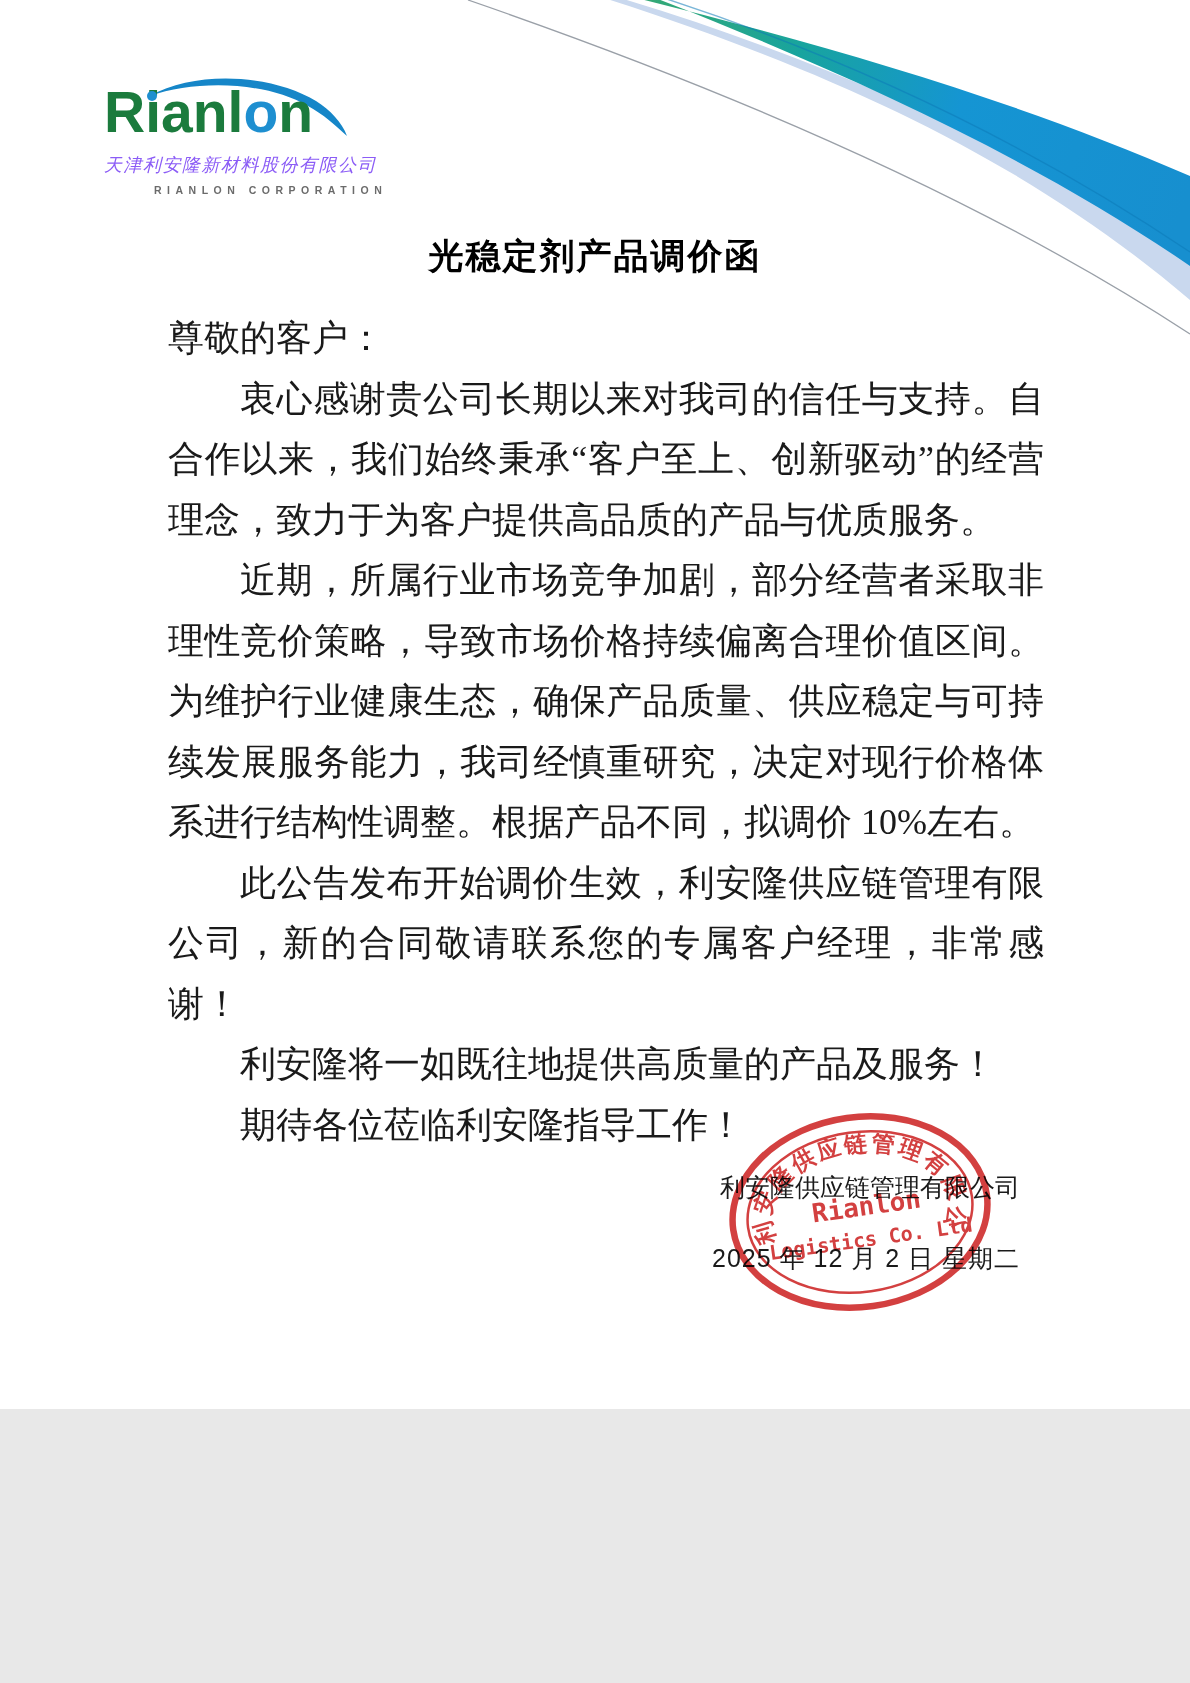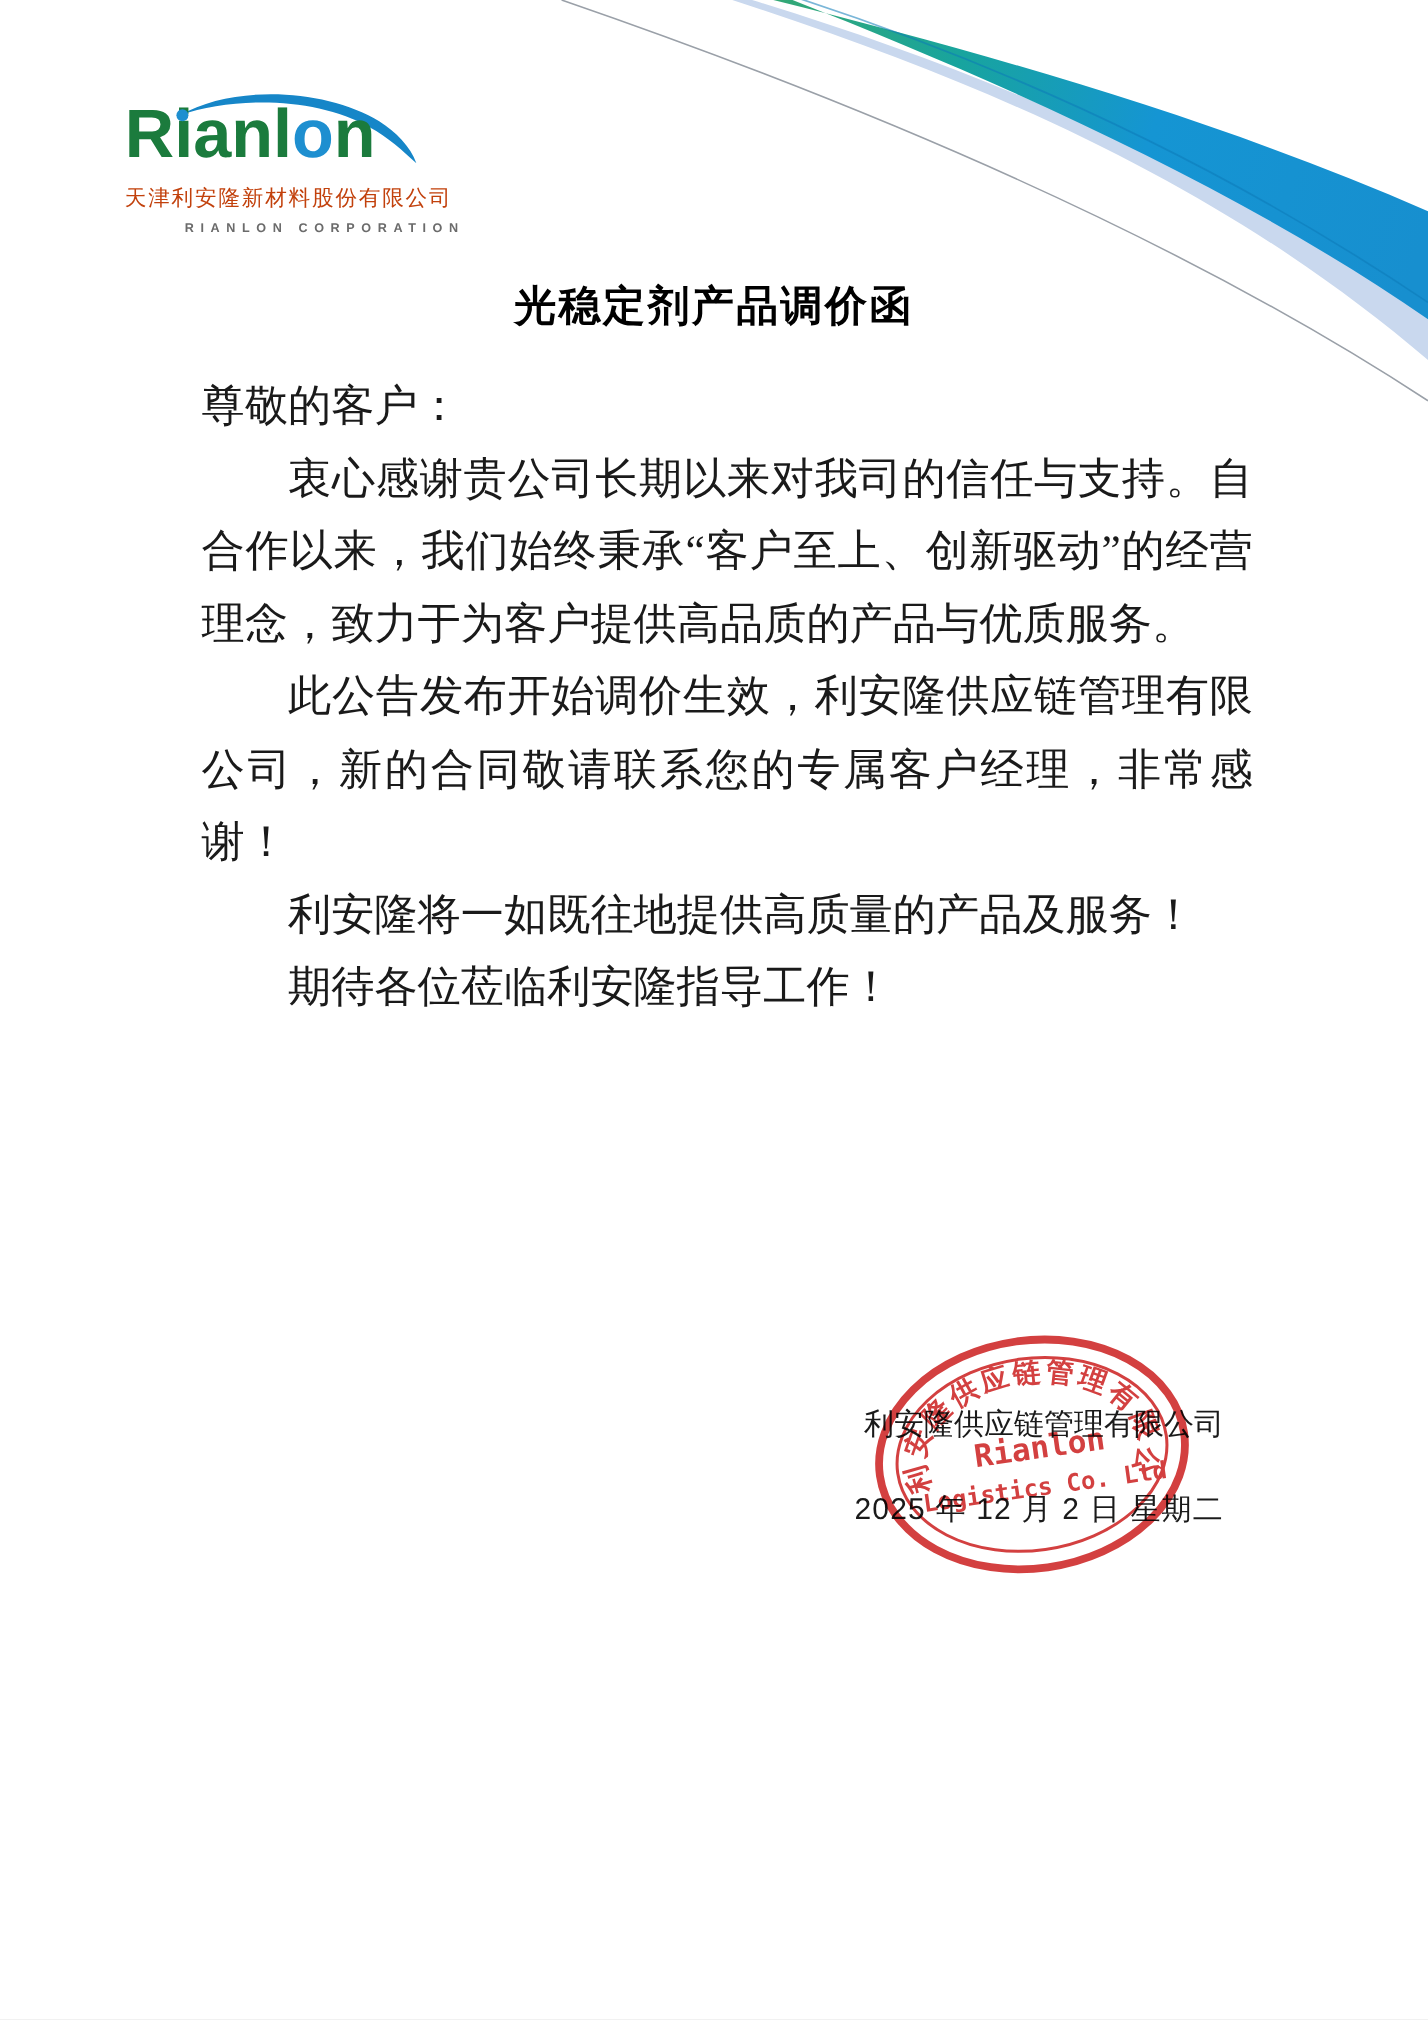--- a/index.html
+++ b/index.html
@@ -1,35 +1,35 @@
 <!DOCTYPE html>
 <html><head>
 <meta charset="utf-8">
 <style>
   html,body{margin:0;padding:0;background:#e8e8e8;}
   .page{
     position:relative;
-    width:1190px;height:1683px;
+    width:1190px;height:1409px;
     margin:0 auto;
     background:#ffffff;
     overflow:hidden;
     font-family:"Liberation Sans","DejaVu Sans",sans-serif;
     color:#1a1a1a;
   }
   
   .swoosh{position:absolute;top:0;left:0;width:1190px;height:400px;pointer-events:none;}
   
   .logo{position:absolute;left:100px;top:68px;width:285px;height:132px;}
   .logo-arc{position:absolute;left:0;top:0;width:285px;height:132px;}
   .logo-word{position:absolute;left:4px;top:16px;font-size:57px;font-weight:bold;letter-spacing:0px;line-height:1;white-space:nowrap;}
   .lg{color:#1b7b3d;}
   .lb{color:#1e8fd0;}
   .i-wrap{position:relative;display:inline-block;color:#1b7b3d;}
   .i-dot-cover{position:absolute;left:2px;top:7px;width:10px;height:10px;border-radius:50%;background:#1e8fd0;}
-  .logo-cn{position:absolute;left:4px;top:85px;font-size:18px;letter-spacing:1.5px;color:#c2410c;white-space:nowrap;}
+  .logo-cn{position:absolute;left:4px;top:85px;font-size:18px;letter-spacing:1.5px;color:#8b5cf6;white-space:nowrap;font-style:italic;}
   .logo-en{position:absolute;left:6px;top:116px;font-size:10.5px;font-weight:bold;letter-spacing:5.5px;color:#6b6b6b;white-space:nowrap;margin-left:48px;}
   
   .title{
     position:absolute;left:0;top:232px;width:100%;
     text-align:center;font-size:35px;font-weight:bold;letter-spacing:2px;line-height:48px;color:#000;
   }
   .body-text{
     position:absolute;left:168px;top:308px;width:876px;
     font-size:36px;line-height:60.5px;color:#1a1a1a;
     text-align:justify;
@@ -82,20 +82,21 @@
     <div class="logo-word"><span class="lg">R</span><span class="i-wrap"><span>i</span><span class="i-dot-cover"></span></span><span class="lg">a</span><span class="lg">n</span><span class="lg">l</span><span class="lb">o</span><span class="lg">n</span></div>
     <div class="logo-cn">天津利安隆新材料股份有限公司</div>
     <div class="logo-en">RIANLON CORPORATION</div>
   </div>
 
   <div class="title">光稳定剂产品调价函</div>
 
   <div class="body-text">
     <p class="salutation">尊敬的客户：</p>
     <p class="para">衷心感谢贵公司长期以来对我司的信任与支持。自合作以来，我们始终秉承“客户至上、创新驱动”的经营理念，致力于为客户提供高品质的产品与优质服务。</p>
+    <p class="para">近期，所属行业市场竞争加剧，部分经营者采取非理性竞价策略，导致市场价格持续偏离合理价值区间。为维护行业健康生态，确保产品质量、供应稳定与可持续发展服务能力，我司经慎重研究，决定对现行价格体系进行结构性调整。根据产品不同，拟调价 10%左右。</p>
     <p class="para">此公告发布开始调价生效，利安隆供应链管理有限公司，新的合同敬请联系您的专属客户经理，非常感谢！</p>
     <p class="para">利安隆将一如既往地提供高质量的产品及服务！</p>
     <p class="para">期待各位莅临利安隆指导工作！</p>
   </div>
 
   <div class="signature">
     <div class="sig-company">利安隆供应链管理有限公司</div>
     <div class="sig-date">2025 年 12 月 2 日 星期二</div>
   </div>
 

